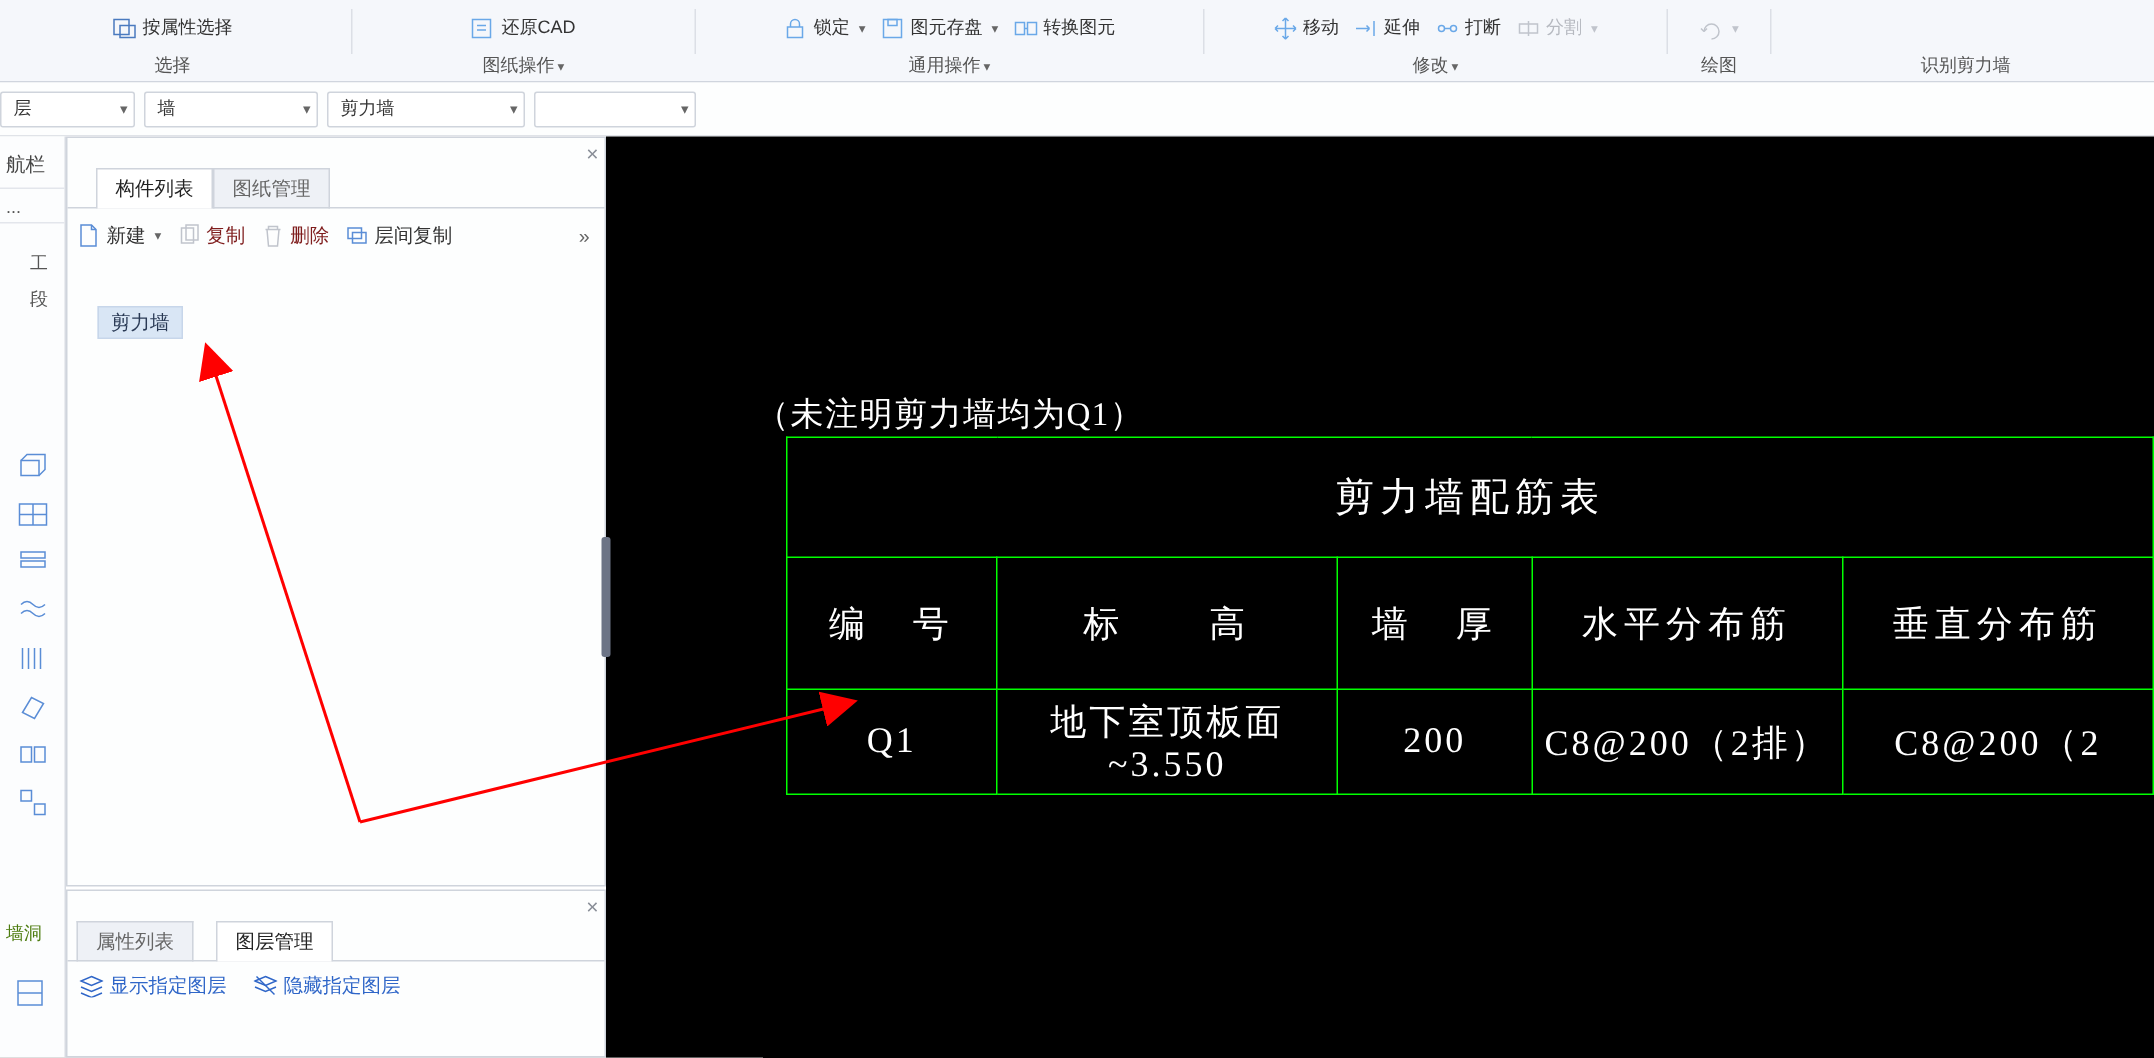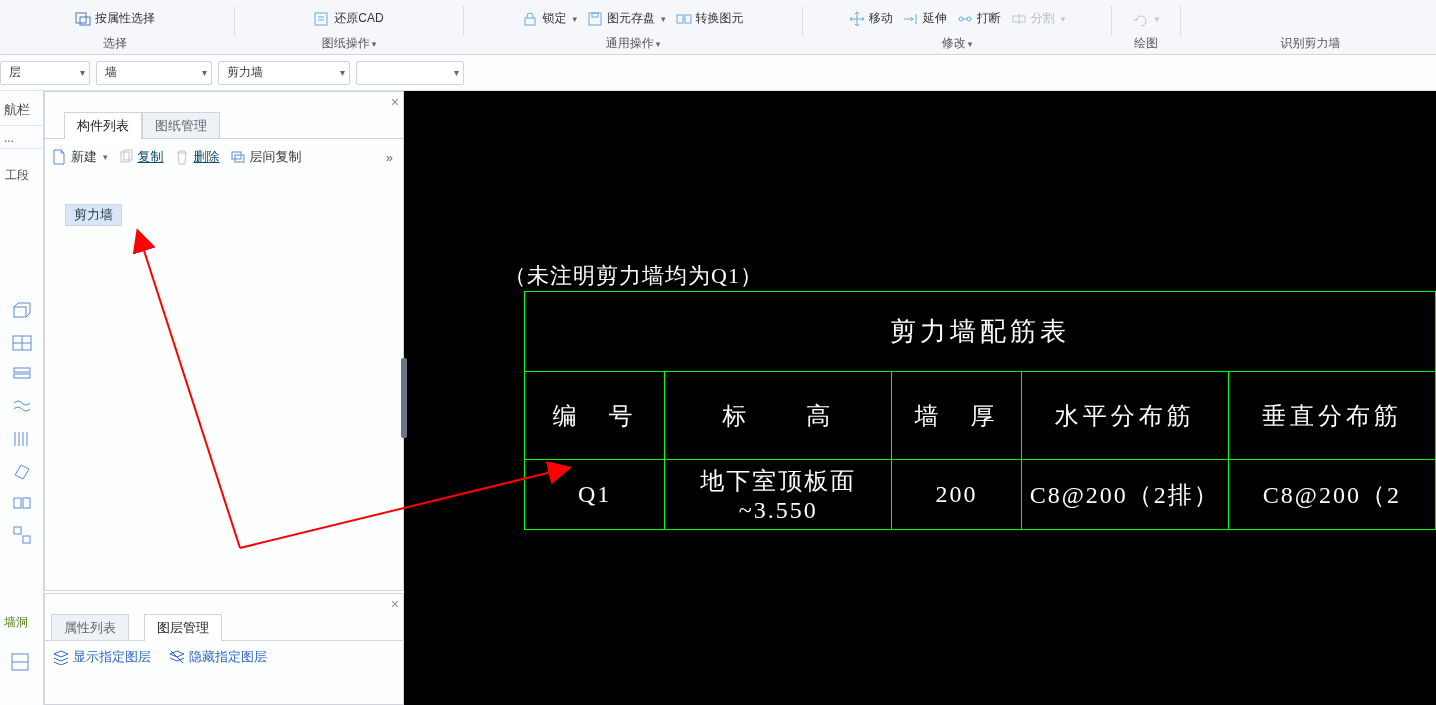--- a/index.html
+++ b/index.html
@@ -68,21 +68,21 @@
   .outer-left .nav-title {
     position: absolute; top: 10px; left: 4px; font-size: 13px; color: #444;
     white-space: nowrap;
   }
   .outer-left .stripe {
     position: absolute; top: 34px; left: 0; right: 0; height: 24px;
     border-top: 1px solid #e3e6ec; border-bottom: 1px solid #e3e6ec;
     font-size: 12px; line-height: 24px; padding-left: 4px; color: #555;
   }
   .outer-left .seg {
-    position: absolute; top: 72px; left: 1px; right: 0; height: 24px;
+    position: absolute; top: 72px; left: 16px; right: 0; height: 24px;
     font-size: 12px; line-height: 24px; padding-left: 4px; color: #555;
   }
   .outer-left .icons {
     position: absolute; left: 0; right: 0; top: 210px;
     display: flex; flex-direction: column; align-items: center; gap: 12px;
   }
   .outer-left .icons .pi { width: 22px; height: 20px; display: flex; align-items:center; justify-content:center; }
   .outer-left .hole {
     position: absolute; left: 4px; bottom: 74px; font-size: 12px; color: #4d7c0f; font-family: Liberation Serif, serif;
   }
@@ -105,21 +105,21 @@
   }
   .tab.active { background: #fff; color: #222; position: relative; z-index: 2; margin-left: 15px; }
   .panel .tabs-line {
     position: absolute; top: 46px; left: 0; right: 0; height: 1px; background: #cfd4dc;
   }
   .panel .toolbar {
     position: absolute; top: 52px; left: 6px; right: 6px; height: 26px;
     display: flex; align-items: center; gap: 10px;
   }
   .tbtn { display: inline-flex; align-items: center; gap: 4px; font-size: 13px; cursor: pointer; }
-  .tbtn.disabled { color: #0c4a6e; text-decoration: underline; }
+  .tbtn.disabled { color: #7f1d1d; }
   .tbtn .ico { width: 16px; height: 16px; display: inline-block; }
   .panel .more { margin-left: auto; color: #666; padding-right: 4px; cursor: pointer; }
   .panel .search {
     position: absolute; top: 82px; left: 6px; right: 6px;
   }
   .panel .search input {
     width: 100%; height: 24px; border: 1px solid #cfd4dc;
     padding: 0 26px 0 8px; font-size: 12px; outline: none; color: #333;
   }
   .panel .search .sico {

